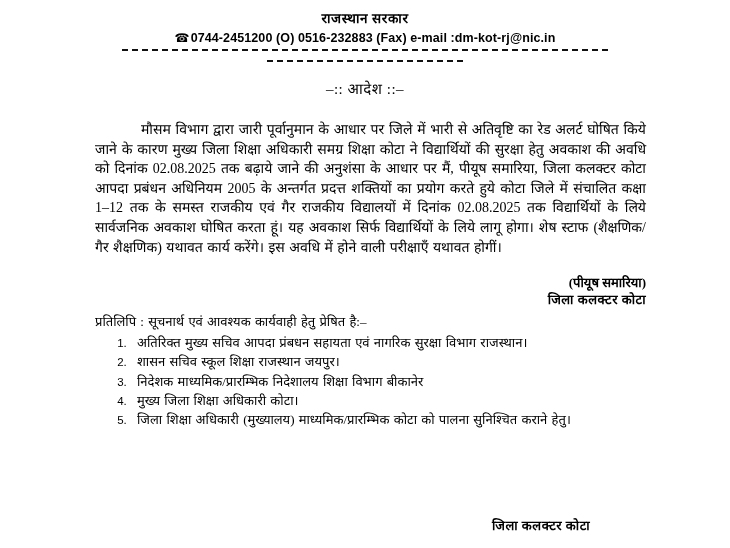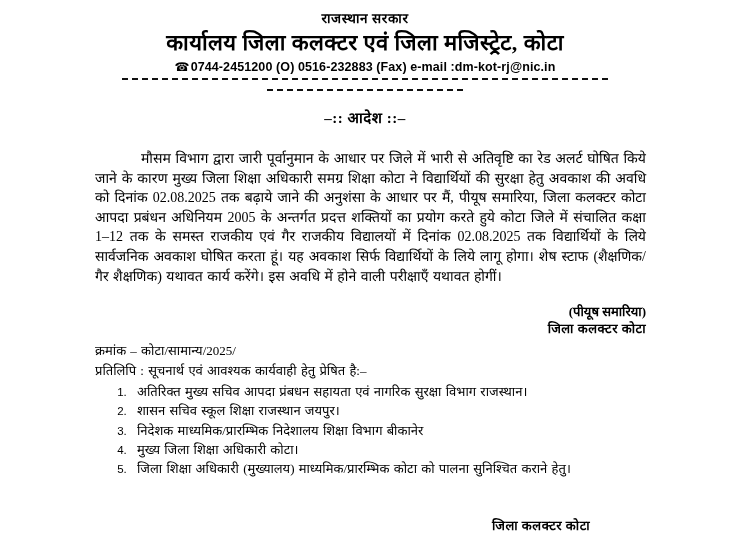--- a/index.html
+++ b/index.html
@@ -65,21 +65,21 @@
     height: 0;
     border-top: 2.5px dashed #111;
     width: 196px;
     margin: 9px auto 0 auto;
   }
 
   
   .order-heading {
     text-align: center;
     font-size: 15px;
-    font-weight: 700;
+    font-weight: 400;
     margin-top: 16px;
     letter-spacing: 0.5px;
   }
 
   
   .body-block {
     margin: 0 84px 0 95px;
   }
   p.para {
     font-size: 14px;
@@ -161,39 +161,37 @@
     letter-spacing: 0.5px;
   }
 </style>
 </head>
 <body>
 
 <div class="page">
 
   <div class="letterhead">
     <div class="govt-line">राजस्थान सरकार</div>
-    <div class="office-title">कार्यालय जिला कलक्टर एवं जिला मजिस्ट्रेट, कोटा</div>
     <div class="contact-line"><span class="phone-glyph">☎</span><span>0744-2451200 (O)   0516-232883 (Fax)   e-mail :dm-kot-rj@nic.in</span></div>
     <div class="rule-long"></div>
     <div class="rule-short"></div>
   </div>
 
   <div class="order-heading">–:: आदेश ::–</div>
 
   <div class="body-block">
     <p class="para first">मौसम विभाग द्वारा जारी पूर्वानुमान के आधार पर जिले में भारी से अतिवृष्टि का रेड अलर्ट घोषित किये जाने के कारण मुख्य जिला शिक्षा अधिकारी समग्र शिक्षा कोटा ने विद्यार्थियों की सुरक्षा हेतु अवकाश की अवधि को दिनांक 02.08.2025 तक बढ़ाये जाने की अनुशंसा के आधार पर मैं, पीयूष समारिया, जिला कलक्टर कोटा आपदा प्रबंधन अधिनियम 2005 के अन्तर्गत प्रदत्त शक्तियों का प्रयोग करते हुये कोटा जिले में संचालित कक्षा 1–12 तक के समस्त राजकीय एवं गैर राजकीय विद्यालयों में दिनांक 02.08.2025 तक विद्यार्थियों के लिये सार्वजनिक अवकाश घोषित करता हूं। यह अवकाश सिर्फ विद्यार्थियों के लिये लागू होगा। शेष स्टाफ (शैक्षणिक/गैर शैक्षणिक) यथावत कार्य करेंगे। इस अवधि में होने वाली परीक्षाएँ यथावत होगीं।</p>
   </div>
 
   <div class="signature">
     <div class="sig-name">(पीयूष समारिया)</div>
     <div class="sig-desig">जिला कलक्टर कोटा</div>
   </div>
 
   <div class="ref-block">
-    <div class="ref-line">क्रमांक – कोटा/सामान्य/2025/</div>
     <div class="copy-line">प्रतिलिपि : सूचनार्थ एवं आवश्यक कार्यवाही हेतु प्रेषित है:–</div>
     <ol class="dist-list">
       <li>अतिरिक्त मुख्य सचिव आपदा प्रंबधन सहायता एवं नागरिक सुरक्षा विभाग राजस्थान।</li>
       <li>शासन सचिव स्कूल शिक्षा राजस्थान जयपुर।</li>
       <li>निदेशक माध्यमिक/प्रारम्भिक निदेशालय शिक्षा विभाग बीकानेर</li>
       <li>मुख्य जिला शिक्षा अधिकारी कोटा।</li>
       <li>जिला शिक्षा अधिकारी (मुख्यालय) माध्यमिक/प्रारम्भिक कोटा को पालना सुनिश्चित कराने हेतु।</li>
 
     </ol>
   </div>

